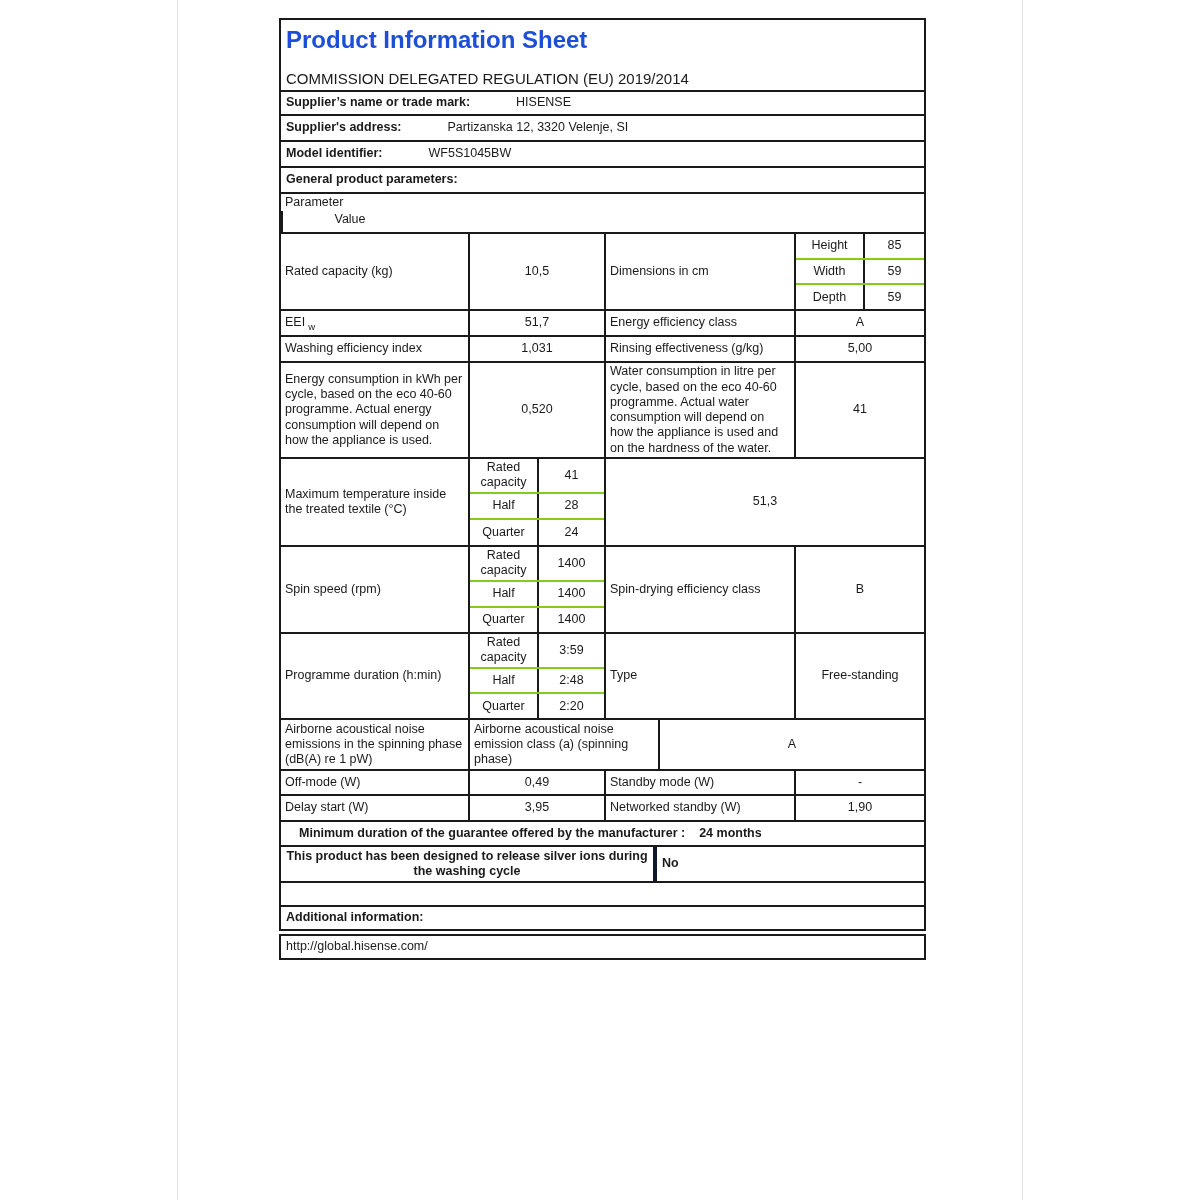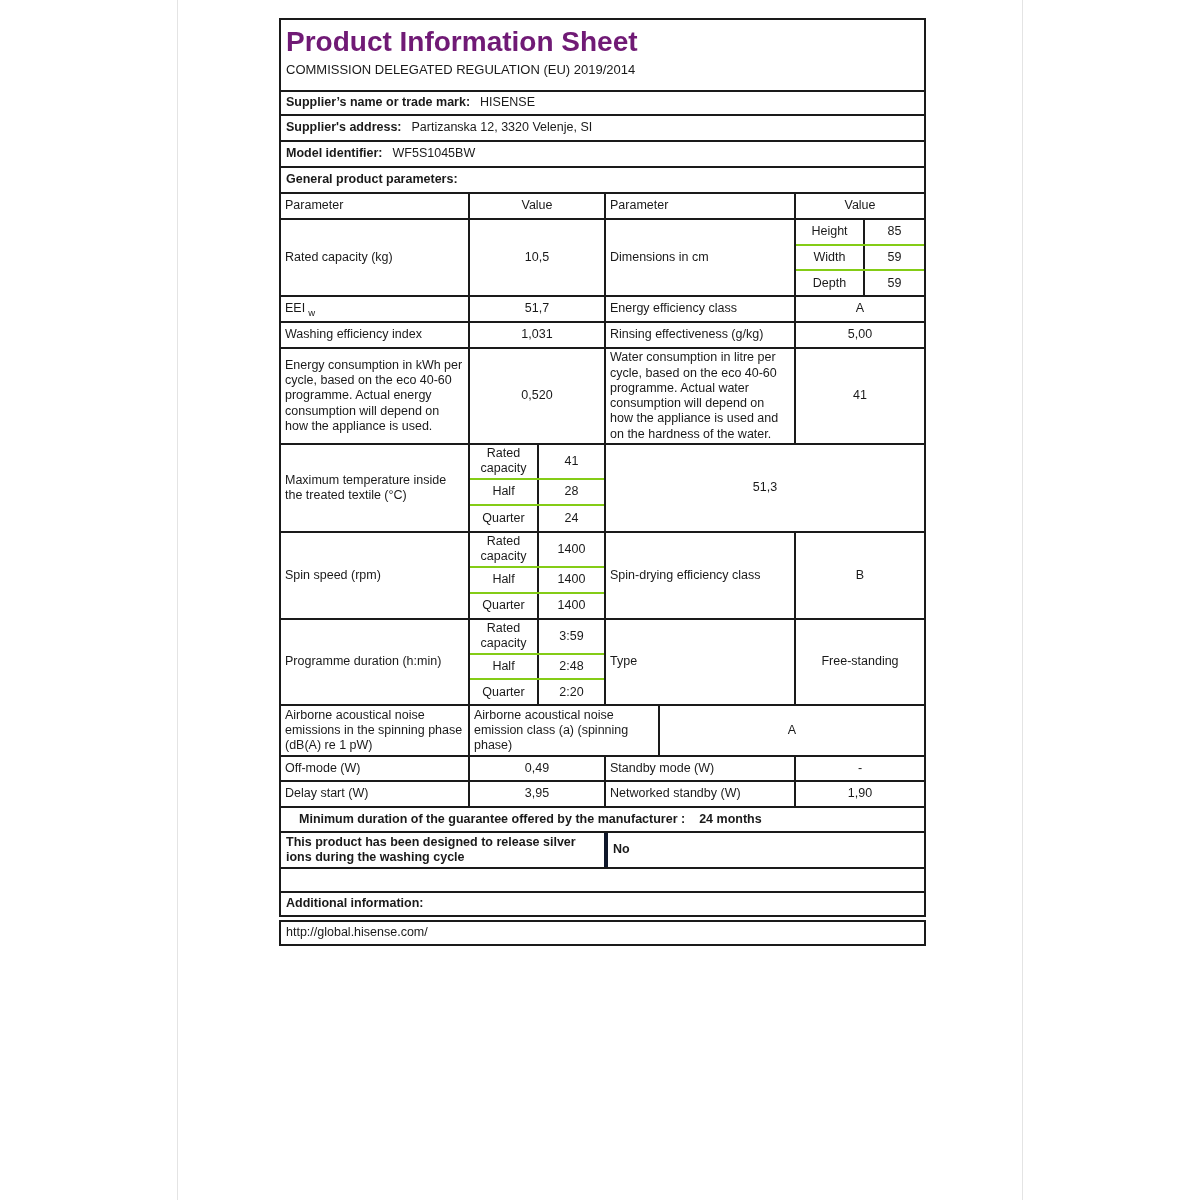--- a/index.html
+++ b/index.html
@@ -7,51 +7,51 @@
   .page-edge{position:absolute;top:0;width:1px;height:1200px;background:#e4e4e4;}
   .edge-l{left:177px;} .edge-r{left:1022px;}
   .sheet{position:absolute;left:279px;top:18px;width:647px;}
   .tbl{border:2px solid #1a1a1a;box-sizing:border-box;width:647px;}
   .row{box-sizing:border-box;overflow:hidden;}
   .row + .row{border-top:2px solid #1a1a1a;}
   .fs{font-size:12.5px;line-height:1.22;}
   .b{font-weight:bold;}
   
   .r-title{height:70px;padding:7px 5px 0 5px;}
-  .r-title h1{margin:0;font-size:28px;line-height:1.05;font-weight:bold;color:#701a75;}
-  .r-title .reg{margin-top:6px;font-size:13px;}
-  
-  .lv{display:flex;align-items:center;padding:0 5px;}
+  .r-title h1{margin:0;font-size:24px;line-height:1.05;font-weight:bold;color:#1d4ed8;}
+  .r-title .reg{margin-top:18px;font-size:15px;}
+  
+  .lv{display:flex;align-items:center;padding:0 5px;gap:36px;}
   .lv .val{margin-left:10px;}
   .r-supname{height:24px;} .r-supaddr{height:26px;} .r-model{height:26px;}
   .r-section{height:26px;display:flex;align-items:center;padding:0 5px;}
   
   .cols{display:flex;align-items:stretch;}
   .c{box-sizing:border-box;display:flex;align-items:center;padding:1px 4px;}
   .c1{width:187px;}
   .c2{width:136px;border-left:2px solid #1a1a1a;justify-content:center;text-align:center;}
   .c3{width:190px;border-left:2px solid #1a1a1a;}
   .c4{flex:1;border-left:2px solid #1a1a1a;justify-content:center;text-align:center;}
   .c.left{justify-content:flex-start;text-align:left;}
-  .r-colhead{height:26px;}
+  .r-colhead{height:40px;flex-direction:column;}
   .r-rated{height:77px;} .r-eei{height:26px;} .r-wash{height:26px;}
   .r-energy{height:96px;} .r-maxtemp{height:88px;} .r-spin{height:87px;}
   .r-dur{height:86px;} .r-noise{height:51px;} .r-off{height:25px;} .r-delay{height:26px;}
   
   .subcol{padding:0;flex-direction:column;align-items:stretch;display:flex;}
   .subrow{flex:1;display:flex;align-items:stretch;}
   .subrow + .subrow{border-top:2px solid #84cc16;}
   .sl{width:69px;box-sizing:border-box;border-right:2px solid #1a1a1a;display:flex;align-items:center;justify-content:center;text-align:center;padding:1px 2px;}
   .sv{flex:1;display:flex;align-items:center;justify-content:center;text-align:center;}
   .subw{font-size:9.5px;position:relative;top:4px;margin-left:3px;}
   
   .r-guar{height:25px;display:flex;align-items:center;padding:0 18px;}
   .r-guar .val{margin-left:14px;}
   .r-silver{height:36px;display:flex;align-items:stretch;}
-  .sleft{width:323px;box-sizing:border-box;display:flex;align-items:center;padding:1px 5px;}
+  .sleft{width:372px;box-sizing:border-box;display:flex;align-items:center;padding:1px 5px;text-align:center;}
   .sright{flex:1;border-left:4px solid #0f172a;display:flex;align-items:center;padding:1px 5px;}
   .r-empty{height:24px;}
   .r-addinfo{height:24px;display:flex;align-items:center;padding:0 5px;}
   .urlbox{margin-top:3px;border:2px solid #1a1a1a;box-sizing:border-box;height:26px;display:flex;align-items:center;padding:0 5px;width:647px;}
 </style>
 </head>
 <body>
 
 <div class="page-edge edge-l"></div>
 <div class="page-edge edge-r"></div>

